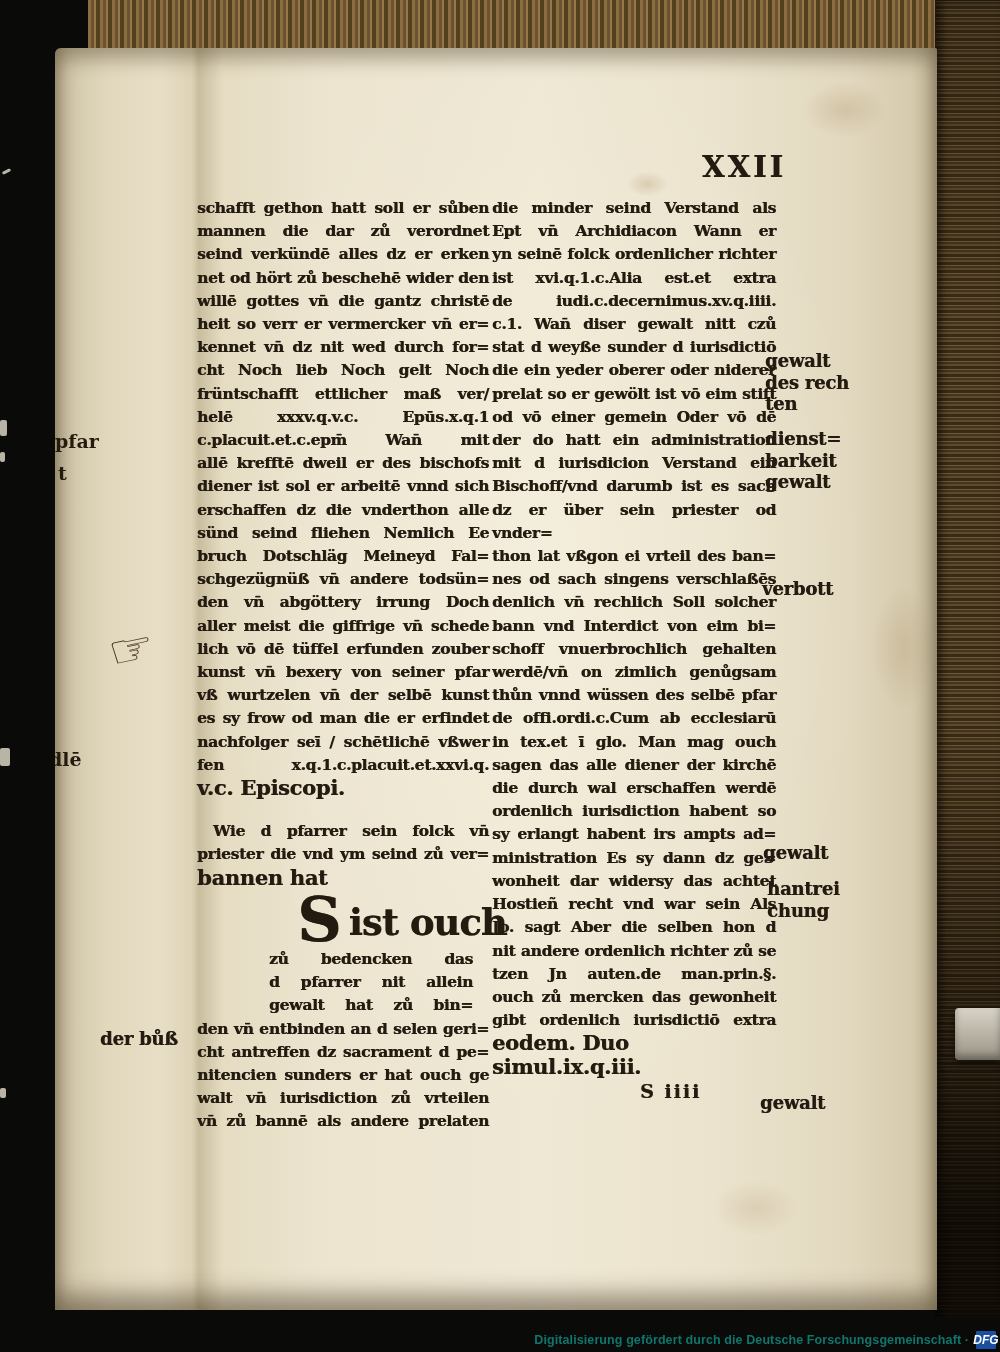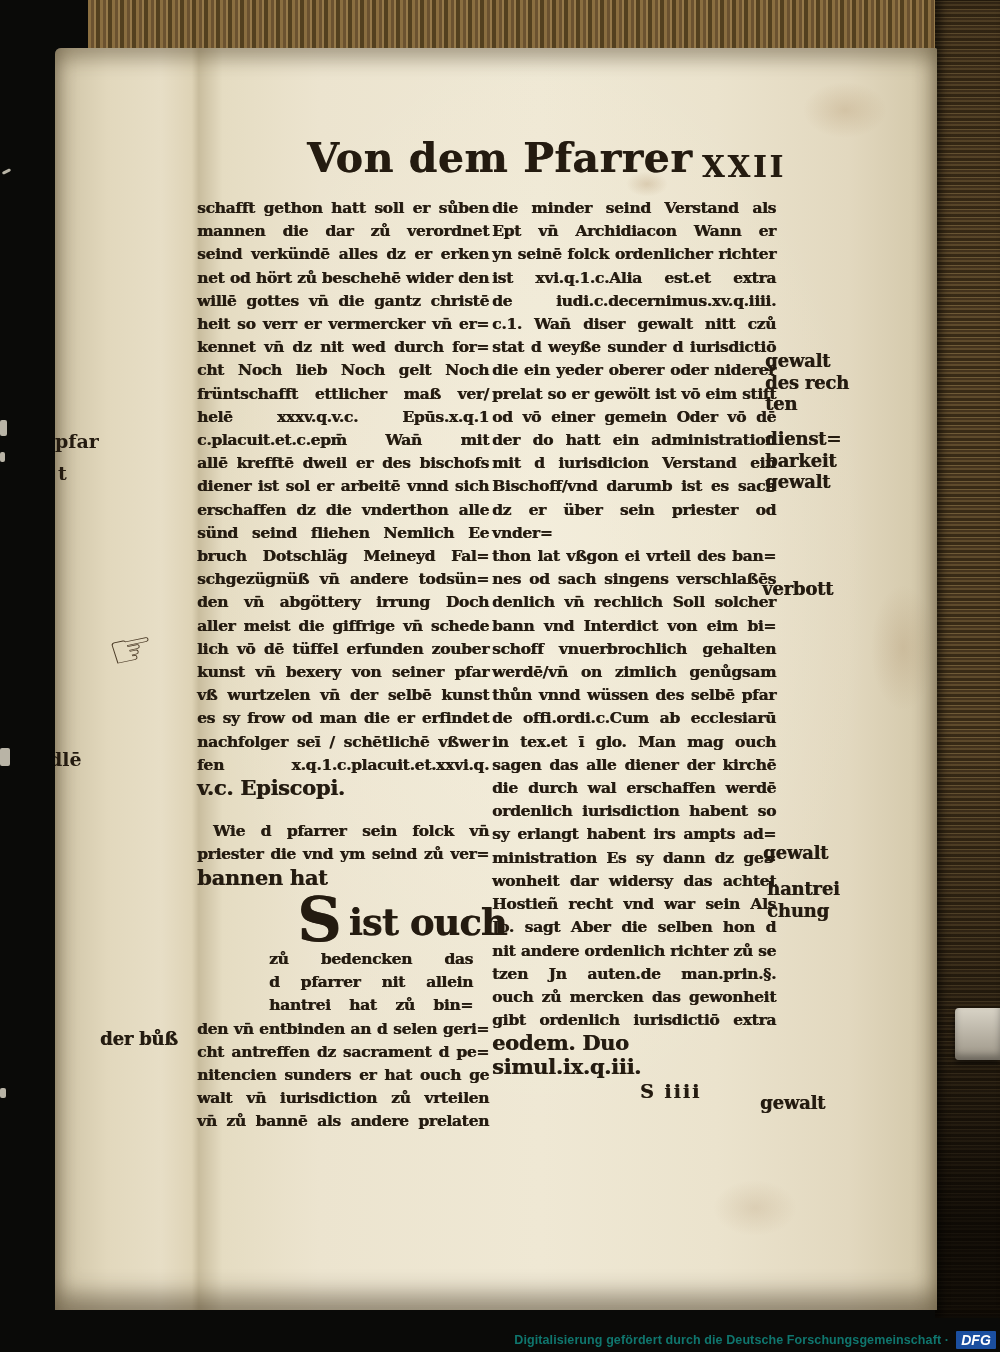--- a/index.html
+++ b/index.html
@@ -78,40 +78,39 @@
   .manicule{position:absolute;left:56px;top:574px;font-family:"DejaVu Sans",sans-serif;
     font-size:46px;color:#4a3a26;transform:rotate(-12deg) scaleX(1.12);font-weight:normal;}
   .fragment{position:absolute;font-weight:bold;font-size:19px;color:#241b10;}
   .frag-1{left:0px;top:382px;}
   .frag-2{left:3px;top:414px;}
   .frag-3{left:-6px;top:700px;}
   
   .footer{position:absolute;right:4px;bottom:3px;display:flex;align-items:center;gap:7px;
     font-family:"Liberation Sans",sans-serif;}
   .footer-credit{color:#0f766e;font-size:12.5px;font-weight:bold;letter-spacing:0.1px;}
-  .dfg-logo{width:40px;height:18px;background:#1b4fa0;color:#ffffff;display:flex;align-items:center;
-    justify-content:center;font-size:14px;font-weight:bold;font-style:italic;border-radius:1px;}
+  .dfg-logo{width:20px;height:18px;background:#1b4fa0;color:#ffffff;display:flex;align-items:center;
+    justify-content:center;font-size:12px;font-weight:bold;font-style:italic;border-radius:1px;}
 </style>
 </head>
 <body>
 
 <div class="book-top"></div>
 <div class="corner-notch"></div>
 <div class="book-right"></div>
 <div class="clasp"></div>
 
 <div class="speck" style="left:2px;top:170px;width:9px;height:3px;transform:rotate(-25deg);"></div>
 <div class="speck" style="left:0;top:420px;width:7px;height:16px;"></div>
 <div class="speck" style="left:0;top:452px;width:5px;height:10px;"></div>
 <div class="speck" style="left:0;top:748px;width:10px;height:18px;"></div>
 <div class="speck" style="left:0;top:1088px;width:6px;height:10px;"></div>
 
 <div class="page">
 
-  <div class="header-title ink">Von dem Pfarrer</div>
   <div class="page-number ink">XXII</div>
 
   <div class="fragment frag-1">pfar</div>
   <div class="fragment frag-2">t</div>
   <div class="fragment frag-3">dlē</div>
 
   <div class="manicule">☞</div>
 
   <div class="col col-left ink">
     <div>
@@ -147,21 +146,21 @@
         <div class="tl">priester die vnd ym seind zů ver=</div>
       </div>
     <div class="tl-left">bannen hat</div>
     <div class="big-initial-line">
       <span class="initial-S">S</span>
       <span class="initial-rest">ist ouch</span>
     </div>
     <div class="indent-block">
         <div class="tl">zů bedencken das</div>
         <div class="tl">d pfarrer nit allein</div>
-        <div class="tl">hantrei hat zů bin=</div>
+        <div class="tl">gewalt hat zů bin=</div>
       </div>
     <div>
         <div class="tl">den vn̄ entbinden an d selen geri=</div>
         <div class="tl">cht antreffen dz sacrament d pe=</div>
         <div class="tl">nitencien sunders er hat ouch ge</div>
         <div class="tl">walt vn̄ iurisdiction zů vrteilen</div>
         <div class="tl">vn̄ zů bannē als andere prelaten</div>
       </div>
   </div>
 

